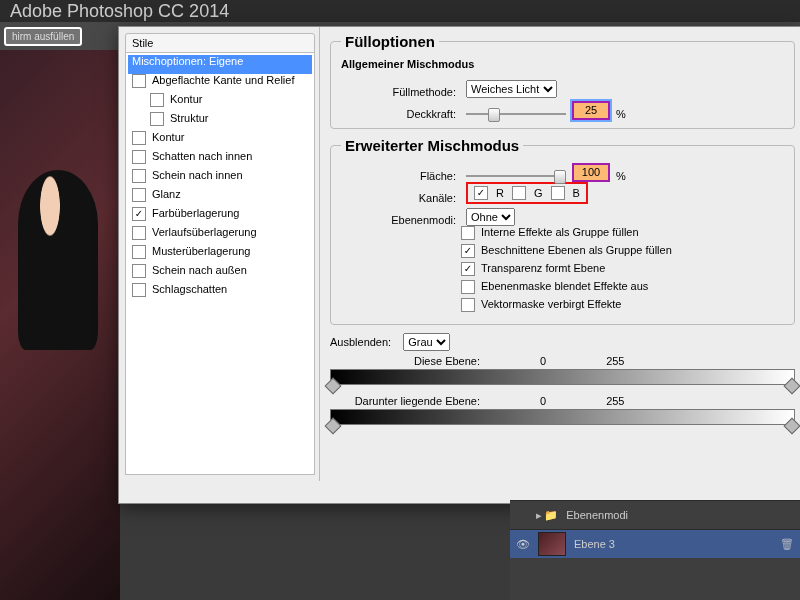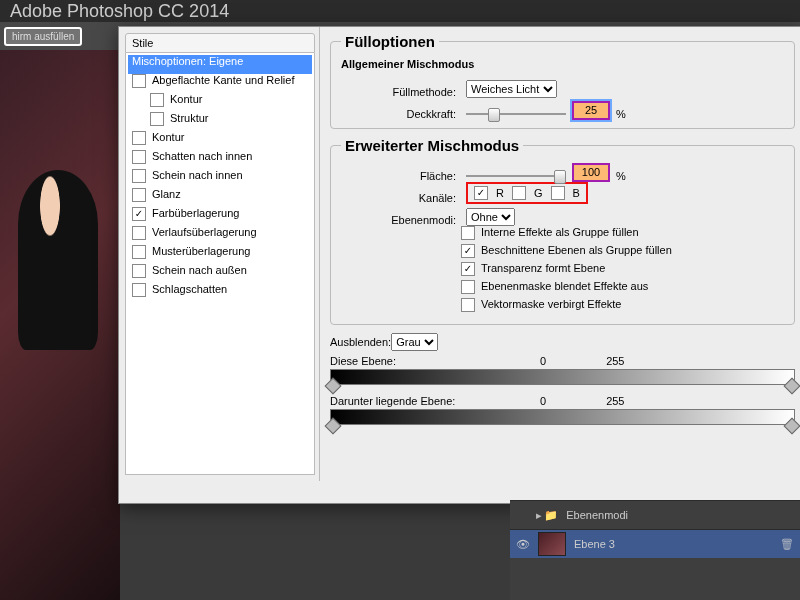--- a/index.html
+++ b/index.html
@@ -35,22 +35,22 @@
 .form-row .lbl{width:115px;text-align:right;padding-right:4px}
 select{font-size:11px;height:18px}
 .slider{flex:0 0 100px;height:12px;position:relative}
 .slider .track{position:absolute;top:5px;left:0;right:0;height:2px;background:#999}
 .slider .knob{position:absolute;top:0;width:10px;height:12px;background:linear-gradient(#fff,#ccc);border:1px solid #888;border-radius:2px}
 .numbox{width:34px;height:15px;border:2px solid #a21caf;background:#fdba74;text-align:center;font-size:11px;line-height:15px}
 .numbox.lit{box-shadow:0 0 0 2px #6fa8ff}
 .pct{font-size:11px}
 .redbox{border:2px solid #e11;padding:2px 6px;display:inline-flex;align-items:center;gap:8px}
 .check-line{display:flex;align-items:flex-start;gap:6px;height:18px;margin-left:120px}
-.blend-head{display:flex;align-items:center;gap:0;margin:4px 0}
-.blend-label{width:150px;text-align:left}
+.blend-head{display:flex;align-items:center;gap:12px;margin:4px 0}
+.blend-label{width:150px;text-align:right}
 .gradbar{height:14px;background:linear-gradient(to right,#000,#fff);border:1px solid #777;margin:2px 0 10px 0;position:relative}
 .gradbar .h{position:absolute;bottom:-8px;width:10px;height:10px;background:#bbb;border:1px solid #666;transform:rotate(45deg)}
 .values-row{display:flex;gap:60px;margin:0 0 2px 0}
 </style>
 </head>
 <body>
 
 <div class="app-bar">
   <span>Adobe Photoshop CC 2014</span>
 </div>

